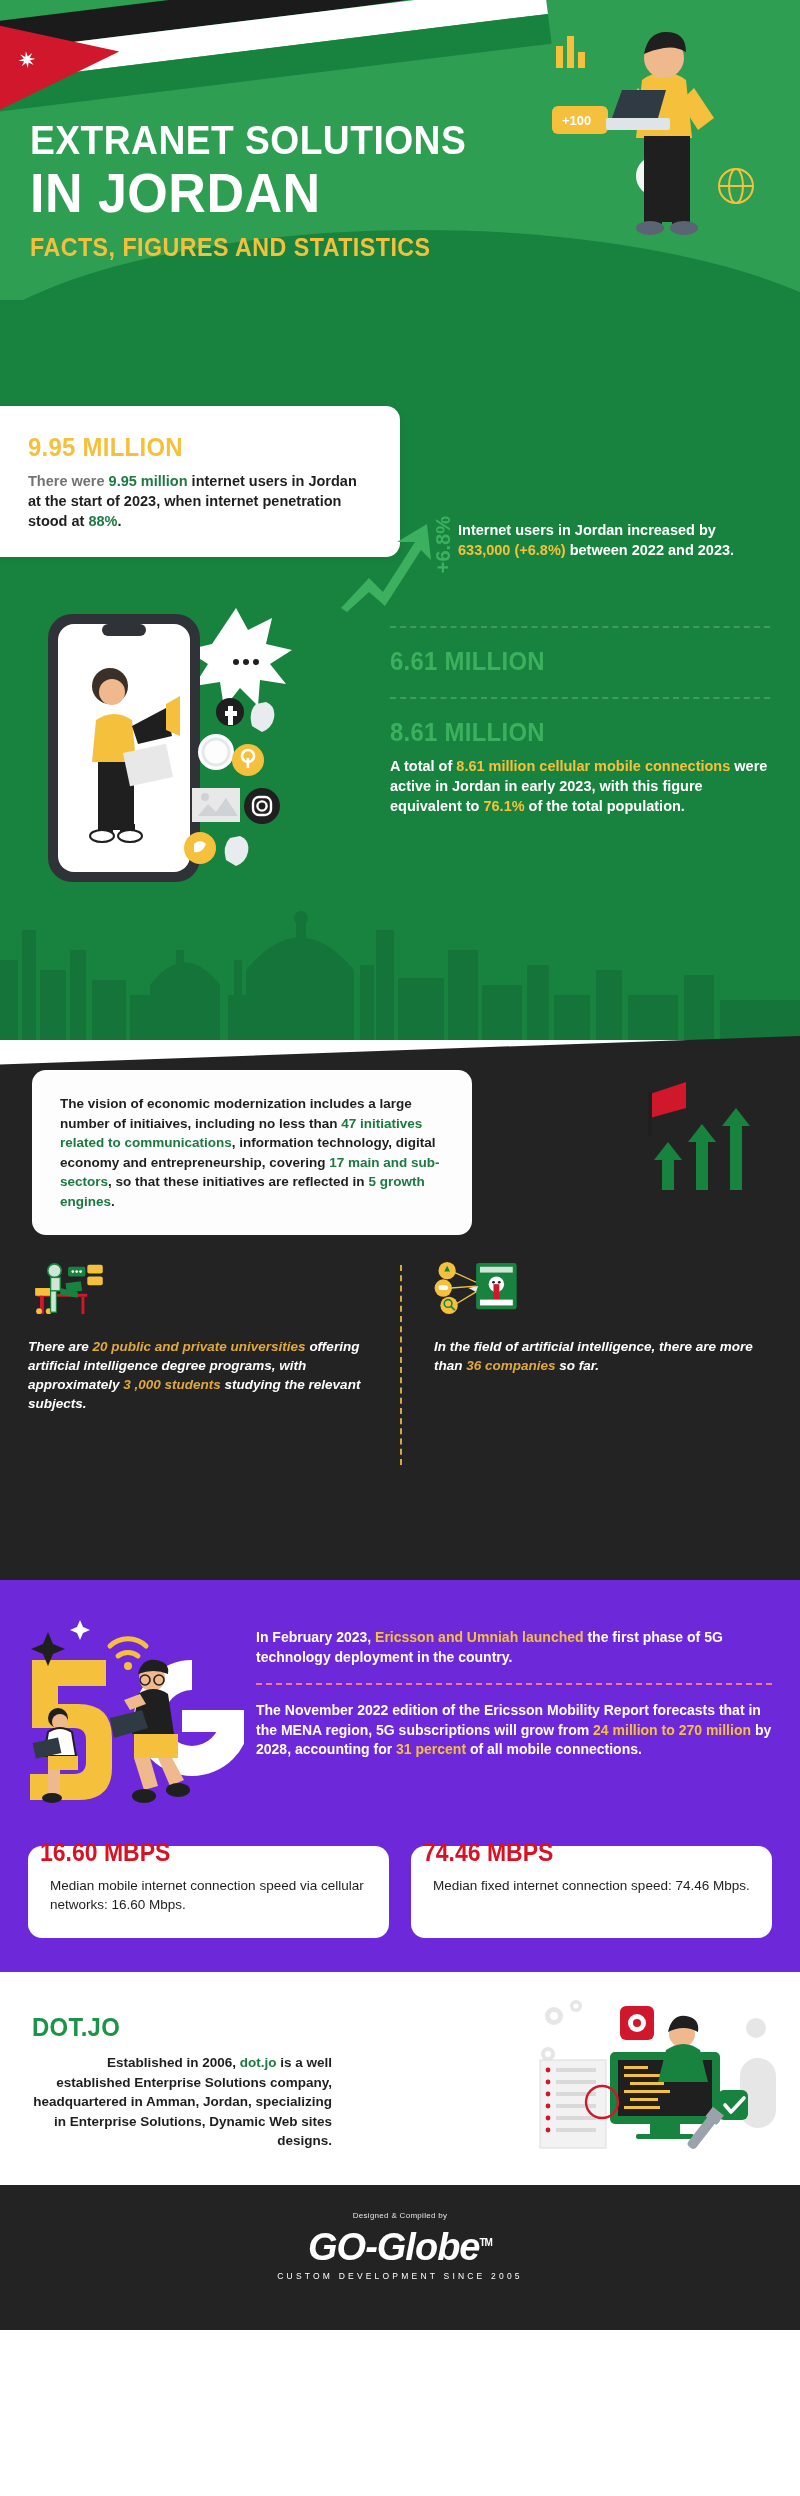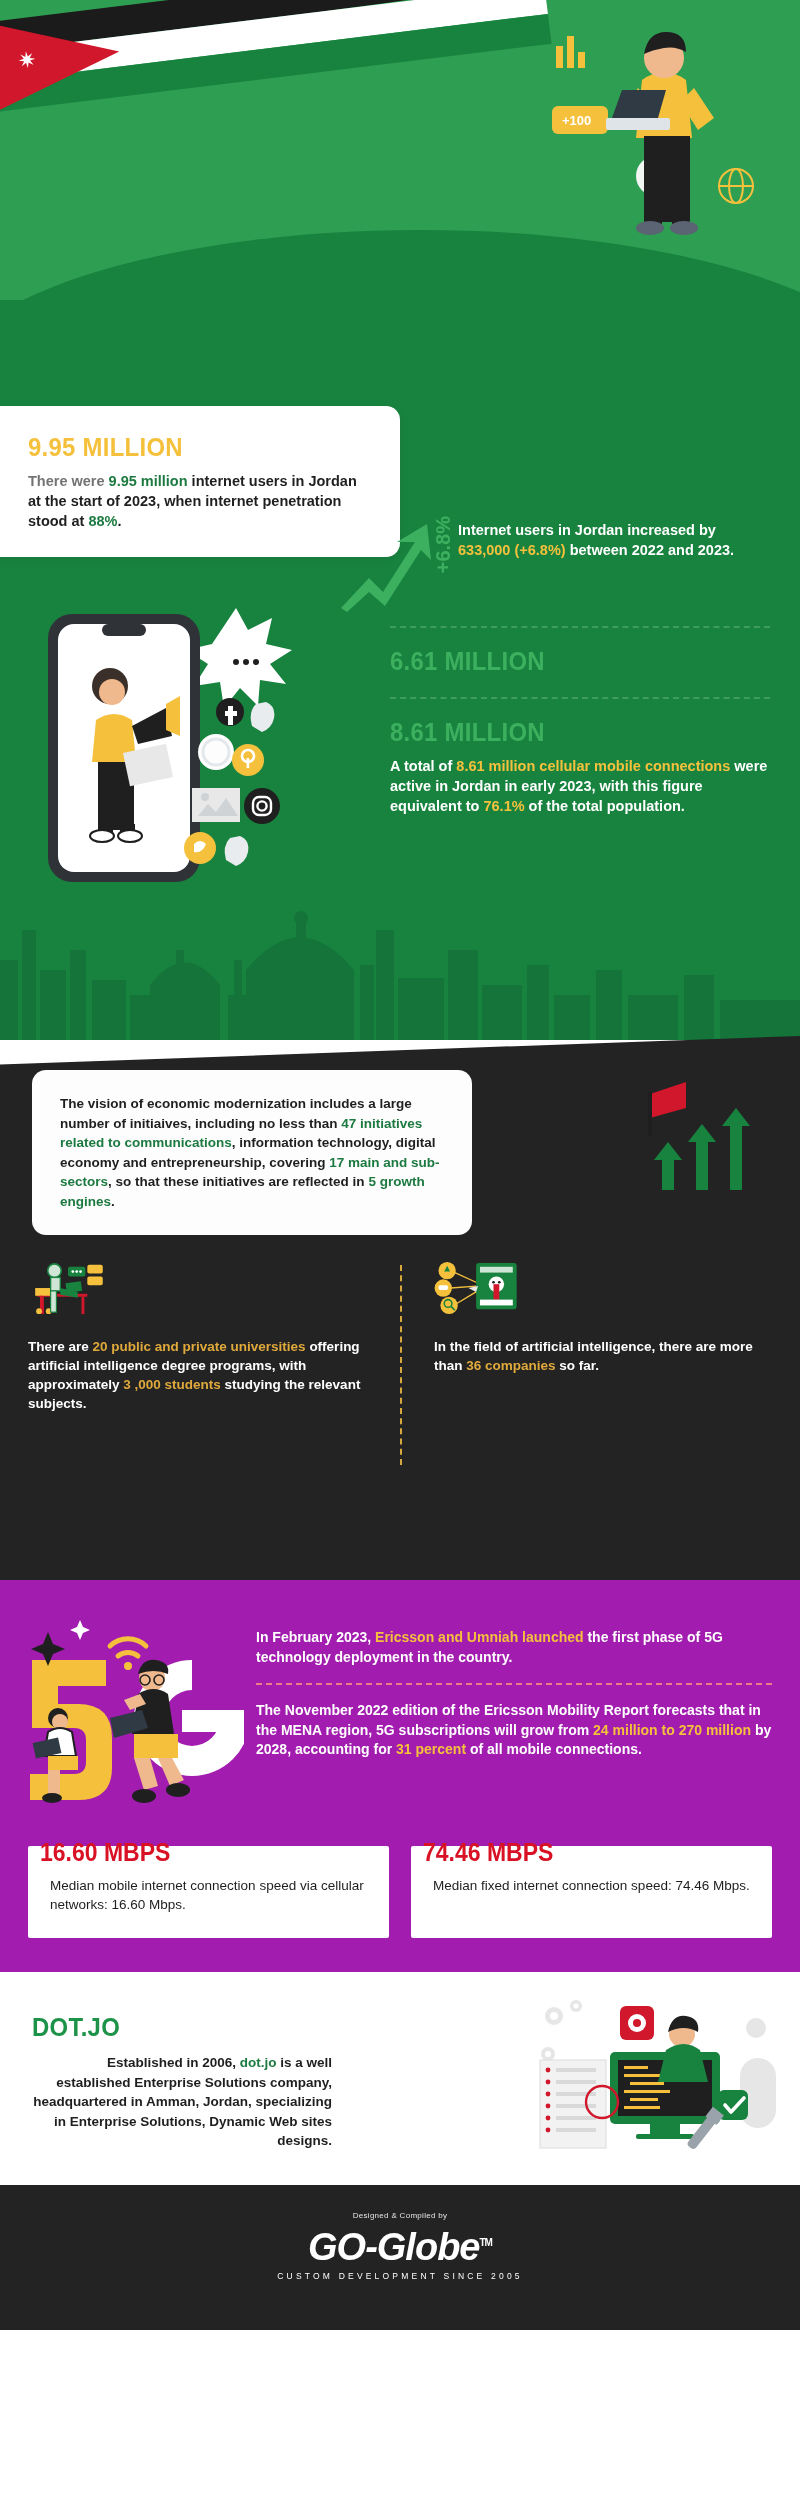--- a/index.html
+++ b/index.html
@@ -129,33 +129,33 @@
   }
   .vision-deco { position: absolute; right: 26px; top: 8px; z-index: 4; }
 
   .dark-facts { display: flex; margin-top: 26px; padding: 0 28px; position: relative; z-index: 3;}
   .dark-fact { width: 50%; padding-right: 22px; }
   .dark-fact.second { padding-left: 34px; padding-right: 8px; }
   .vdash {
     position: absolute; left: 50%; top: 4px; height: 200px;
     border-left: 2px dashed #d7a93c;
   }
-  .dark-fact p { font-size: 13.5px; line-height: 19px; font-weight: 700; color: #ffffff; margin-top: 16px;}
+  .dark-fact p { font-size: 13.5px; line-height: 19px; font-weight: 700; color: #ffffff; margin-top: 16px; font-style: italic;}
   .fact-icon { height: 56px; }
 
   
-  .red { position: relative; background: #a21caf; padding: 28px 0 34px 0; }
+  .red { position: relative; background: #6d28d9; padding: 28px 0 34px 0; }
   .red-top { display: flex; align-items: flex-start; padding: 6px 28px 0 14px;}
   .fiveg-art { width: 230px; position: relative; height: 210px; flex: none;}
   .red-texts { flex: 1; padding-left: 12px; padding-top: 14px;}
   .red-texts p { font-size: 14px; line-height: 19.5px; font-weight: 700; color: #ffffff;}
   .red-dash { height: 0; border-top: 2px dashed #ef7d88; margin: 16px 0 16px 0;}
   .speed-row { display: flex; gap: 22px; padding: 22px 28px 0 28px;}
   .speed-card {
-    position: relative; flex: 1; background: #ffffff; border-radius: 2px;
+    position: relative; flex: 1; background: #ffffff; border-radius: 14px;
     padding: 30px 22px 24px 22px; min-height: 86px;
   }
   .speed-num {
     position: absolute; left: 12px; top: -8px;
     font-size: 25px; font-weight: 800; color: #d81125;
     transform: scaleX(.92); transform-origin: left center;
   }
   .speed-card p { font-size: 13.5px; line-height: 19px; font-weight: 400; color: #1f1f1f; }
 
   
@@ -216,20 +216,25 @@
         <rect x="482" y="175" width="40" height="55"></rect>
         <rect x="527" y="155" width="22" height="75"></rect>
         <rect x="554" y="185" width="36" height="45"></rect>
         <rect x="596" y="160" width="26" height="70"></rect>
         <rect x="628" y="185" width="50" height="45"></rect>
         <rect x="684" y="165" width="30" height="65"></rect>
         <rect x="720" y="190" width="80" height="40"></rect>
       </g>
     </svg>
 
+    <div class="hero-text">
+      <div class="title-1">EXTRANET SOLUTIONS</div>
+      <div class="title-2">IN JORDAN</div>
+      <div class="title-3">FACTS, FIGURES AND STATISTICS</div>
+    </div>
 
     <svg class="hero-man" width="230" height="280" viewBox="0 0 230 280">
 
       <rect x="6" y="88" width="56" height="28" rx="6" fill="#f5c13d"></rect>
       <text x="16" y="107" font-family="Liberation Sans" font-size="13" font-weight="700" fill="#ffffff">+100</text>
 
       <g fill="#f5c13d">
         <rect x="10" y="28" width="7" height="22"></rect>
         <rect x="21" y="18" width="7" height="32"></rect>
         <rect x="32" y="34" width="7" height="16"></rect>

